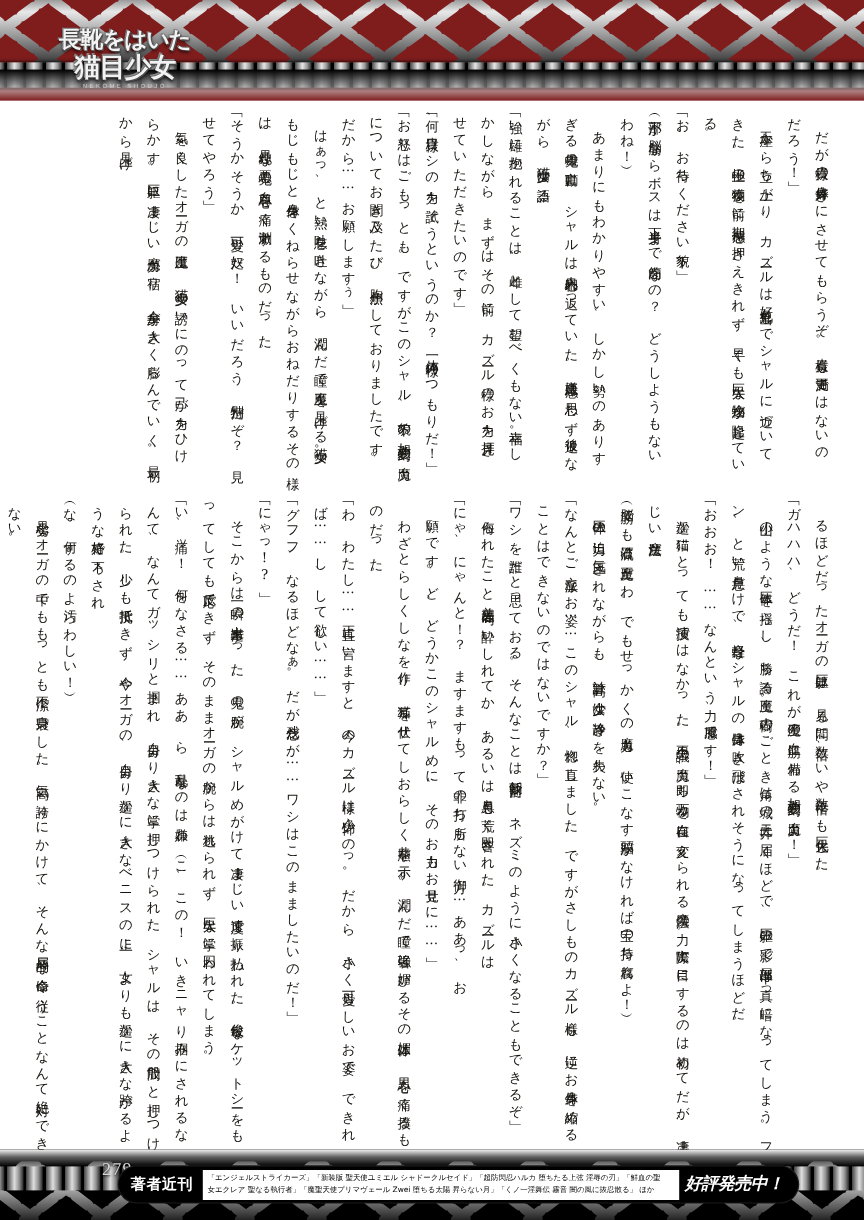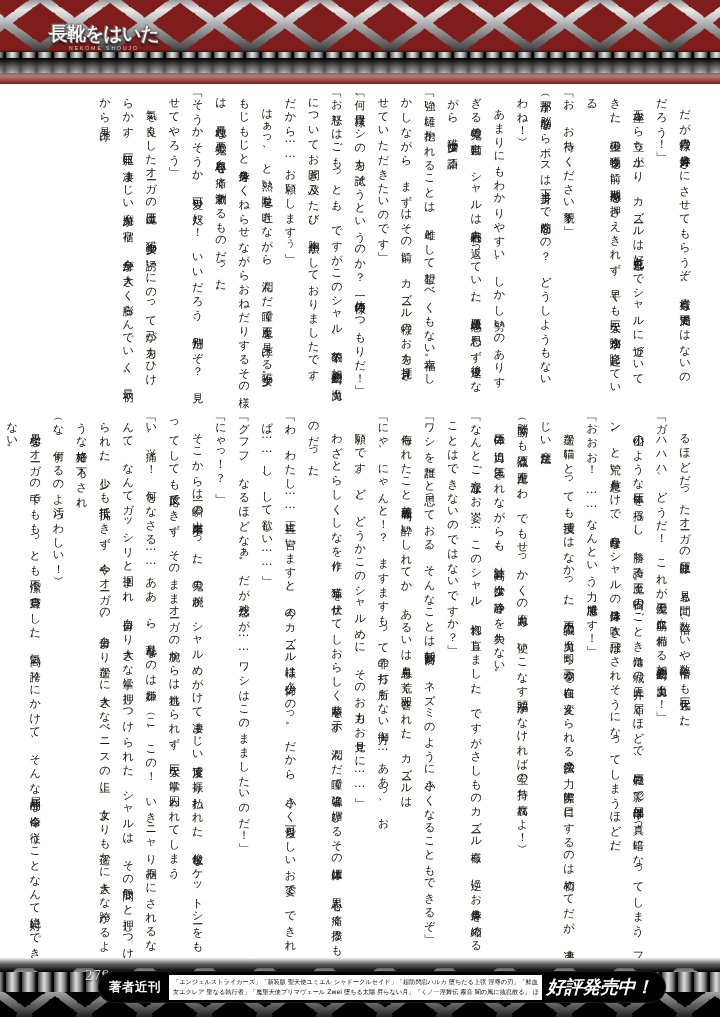--- a/index.html
+++ b/index.html
@@ -113,21 +113,21 @@
     flex:1;margin:0 5px 0 8px;
     background:#fff;color:#000;
     font-family:"DejaVu Sans","Liberation Sans",sans-serif;
     font-size:6.2px;line-height:9.6px;
     padding:2px 4px;height:21px;overflow:hidden;
     display:flex;flex-direction:column;justify-content:center;
   }
   #kinkan-list div{white-space:nowrap;overflow:hidden;}
   #kinkan-cta{
     color:#fff;font-family:"DejaVu Sans","Liberation Sans",sans-serif;
-    font-weight:bold;font-style:italic;font-size:18px;
+    font-weight:bold;font-style:italic;font-size:14px;
     margin-right:12px;white-space:nowrap;letter-spacing:-.3px;
   }
 </style>
 </head>
 <body>
 
 <div id="top-banner">
   <div class="lattice">
     <svg width="760" height="62" viewBox="0 0 760 62">
       <defs>
@@ -163,20 +163,21 @@
           <path d="M680,-4 L770,62"></path>
       </g>
     </svg>
   </div>
   <div class="horiz-chain" style="top:52px"></div>
   <div class="horiz-chain" style="top:60px"></div>
   <div class="fade-bottom"></div>
 
   <div id="logo">
     <div class="logo-line" id="logo-l1">長靴をはいた</div>
+    <div class="logo-line" id="logo-l2">猫目少女</div>
     <div id="logo-romaji">NEKOME SHOUJO</div>
   </div>
 </div>
 
 <div id="page-body">
 
   <div class="block" id="block-upper">
       <p>だが貴様の身体好きにさせてもらうぞ。貴様も満更ではないのだろう！」</p>
       <p>玉座から立ち上がり、カズールは好色丸出しでシャルに近づいてきた。極上の獲物を前に期待感を押さえきれず、早くも巨大な逸物が隆起している。</p>
       <p class="noind">「お、お待ちください貌下！」</p>

